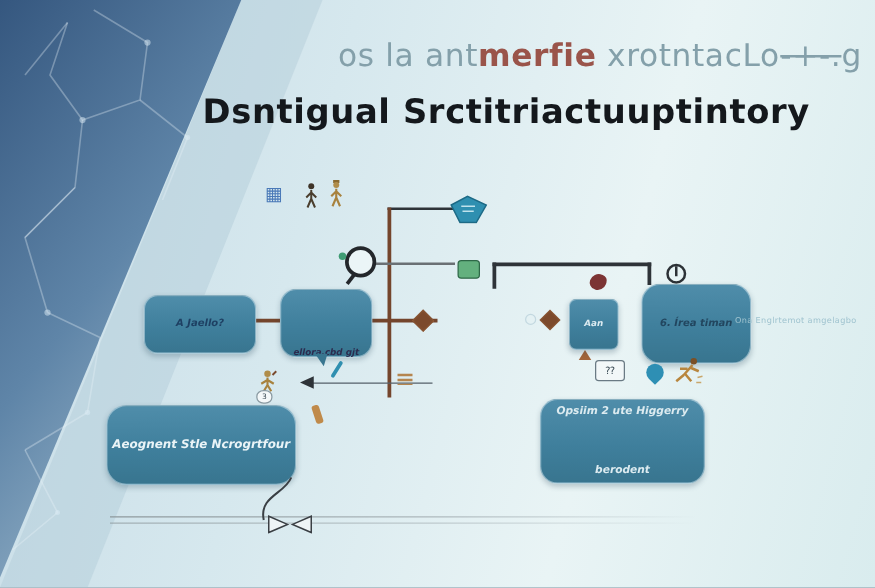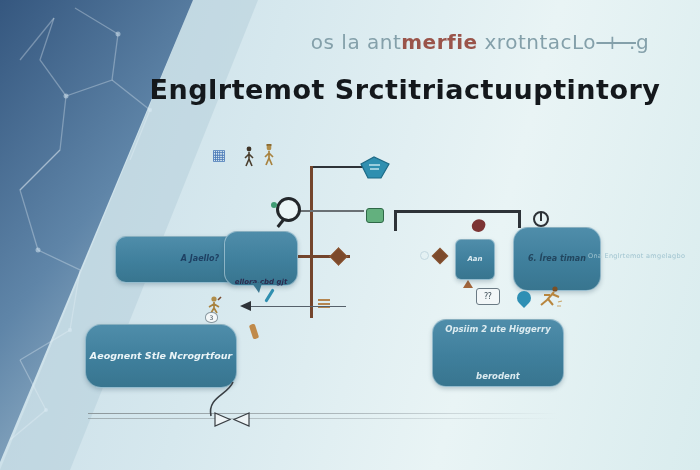--- a/index.html
+++ b/index.html
@@ -3,21 +3,21 @@
 <meta charset="utf-8">
 <style>
   html,body{margin:0;padding:0;background:#9fb4bd;}
   #stage{
     position:relative;width:700px;height:470px;overflow:hidden;
     font-family:"DejaVu Sans","Liberation Sans",sans-serif;
     background:linear-gradient(105deg,#c6dbe6 0%,#d6e8ee 35%,#e9f4f5 68%,#d9ecee 100%);
   }
   .abs{position:absolute;}
   
-  #title-line1{left:270px;top:30px;width:420px;text-align:center;font-size:20px;letter-spacing:.5px;white-space:nowrap;}
+  #title-line1{left:270px;top:30px;width:420px;text-align:center;font-size:25px;letter-spacing:.5px;white-space:nowrap;}
   #title-line1 .seg0,#title-line1 .seg2,#title-line1 .seg4{color:#84a0aa;}
   #title-line1 .seg1{color:#9a544a;font-weight:600;}
   #title-line1 .seg3{color:#84a0aa;text-decoration:line-through;}
   #title-line2{left:125px;top:74px;width:560px;text-align:center;font-size:27px;font-weight:700;color:#14181c;letter-spacing:.5px;white-space:nowrap;}
   
   .node{
     background:linear-gradient(180deg,#4f8daa 0%,#3f7f9c 55%,#38758f 100%);
     border:1px solid rgba(235,246,250,.45);
     border-radius:11px;
     box-shadow:0 2px 4px rgba(40,70,90,.25);
@@ -65,21 +65,21 @@
       <circle cx="150" cy="110" r="2.2"></circle>
         <circle cx="38" cy="250" r="2.5"></circle>
       <circle cx="70" cy="330" r="2.2"></circle>
         <circle cx="46" cy="410" r="2"></circle>
     </g>
   </svg>
 
   <div class="abs" id="title-line1">
     <span class="seg0">os la ant</span><span class="seg1">merfie</span><span class="seg2"> xrotntacLo</span><span class="seg3">-+-.</span><span class="seg4">g</span>
   </div>
-  <div class="abs" id="title-line2">Englrtemot Srctitriactuuptintory</div>
+  <div class="abs" id="title-line2">Dsntigual Srctitriactuuptintory</div>
 
   <span class="abs" style="left:212px;top:148px;font-size:15px;color:#4a79b8;line-height:1;">▦</span>
   <svg class="abs" style="left:243px;top:146px;" width="13" height="23">
     <circle cx="6" cy="3" r="2.4" fill="#3e3428"></circle>
     <path d="M6 6 L6 13 M6 8 L2 12 M6 8 L10 12 M6 13 L3 20 M6 13 L9 20" stroke="#4a3e2e" stroke-width="1.6" fill="none"></path>
   </svg>
   <svg class="abs" style="left:263px;top:144px;" width="13" height="24">
     <rect x="3.5" y="0" width="5" height="2.4" fill="#8a6a30"></rect>
     <circle cx="6" cy="4" r="2.4" fill="#b08d4a"></circle>
     <path d="M6 7 L6 14 M6 9 L2 13 M6 9 L10 13 M6 14 L3 21 M6 14 L9 21" stroke="#a8823e" stroke-width="1.7" fill="none"></path>
@@ -105,21 +105,21 @@
   <div class="abs" style="left:472px;top:219px;width:13px;height:13px;background:#7c3434;border-radius:60% 40% 55% 45%;transform:rotate(20deg);"></div>
   <div class="abs" style="left:533px;top:211px;width:12px;height:12px;border:2px solid #2c3136;border-radius:50%;"></div>
   <div class="abs" style="left:540px;top:213px;width:2px;height:8px;background:#2c3136;"></div>
 
   <div class="abs line" style="left:128px;top:255px;width:222px;height:3px;"></div>
   <div class="abs diamond" style="left:332px;top:250px;width:13px;height:13px;"></div>
   <div class="abs diamond" style="left:434px;top:250px;width:12px;height:12px;"></div>
   <div class="abs diamond" style="left:480px;top:250px;width:12px;height:12px;"></div>
   <div class="abs tri-up" style="left:463px;top:280px;"></div>
 
-  <div class="abs node" style="left:115px;top:236px;width:88px;height:45px;padding-left:40px;">
+  <div class="abs node" style="left:115px;top:236px;width:88px;height:45px;">
     <span class="nlbl dark-t" style="font-size:8px;">A Jaello?</span>
   </div>
 
   <div class="abs node" style="left:224px;top:231px;width:72px;height:53px;border-radius:13px;">
     <span class="nlbl" style="font-size:7px;color:#2b2b4f;margin-top:48px;">ellora.cbd gjt</span>
   </div>
   <div class="abs" style="left:252px;top:283px;width:0;height:0;border-left:7px solid transparent;border-right:3px solid transparent;border-top:10px solid #38758f;"></div>
   <div class="abs" style="left:268px;top:288px;width:3px;height:15px;background:#2f8fb0;transform:rotate(32deg);border-radius:2px;"></div>
 
   <div class="abs" style="left:420px;top:251px;width:7px;height:7px;border:1.2px solid #c3d8e0;border-radius:50%;"></div>

